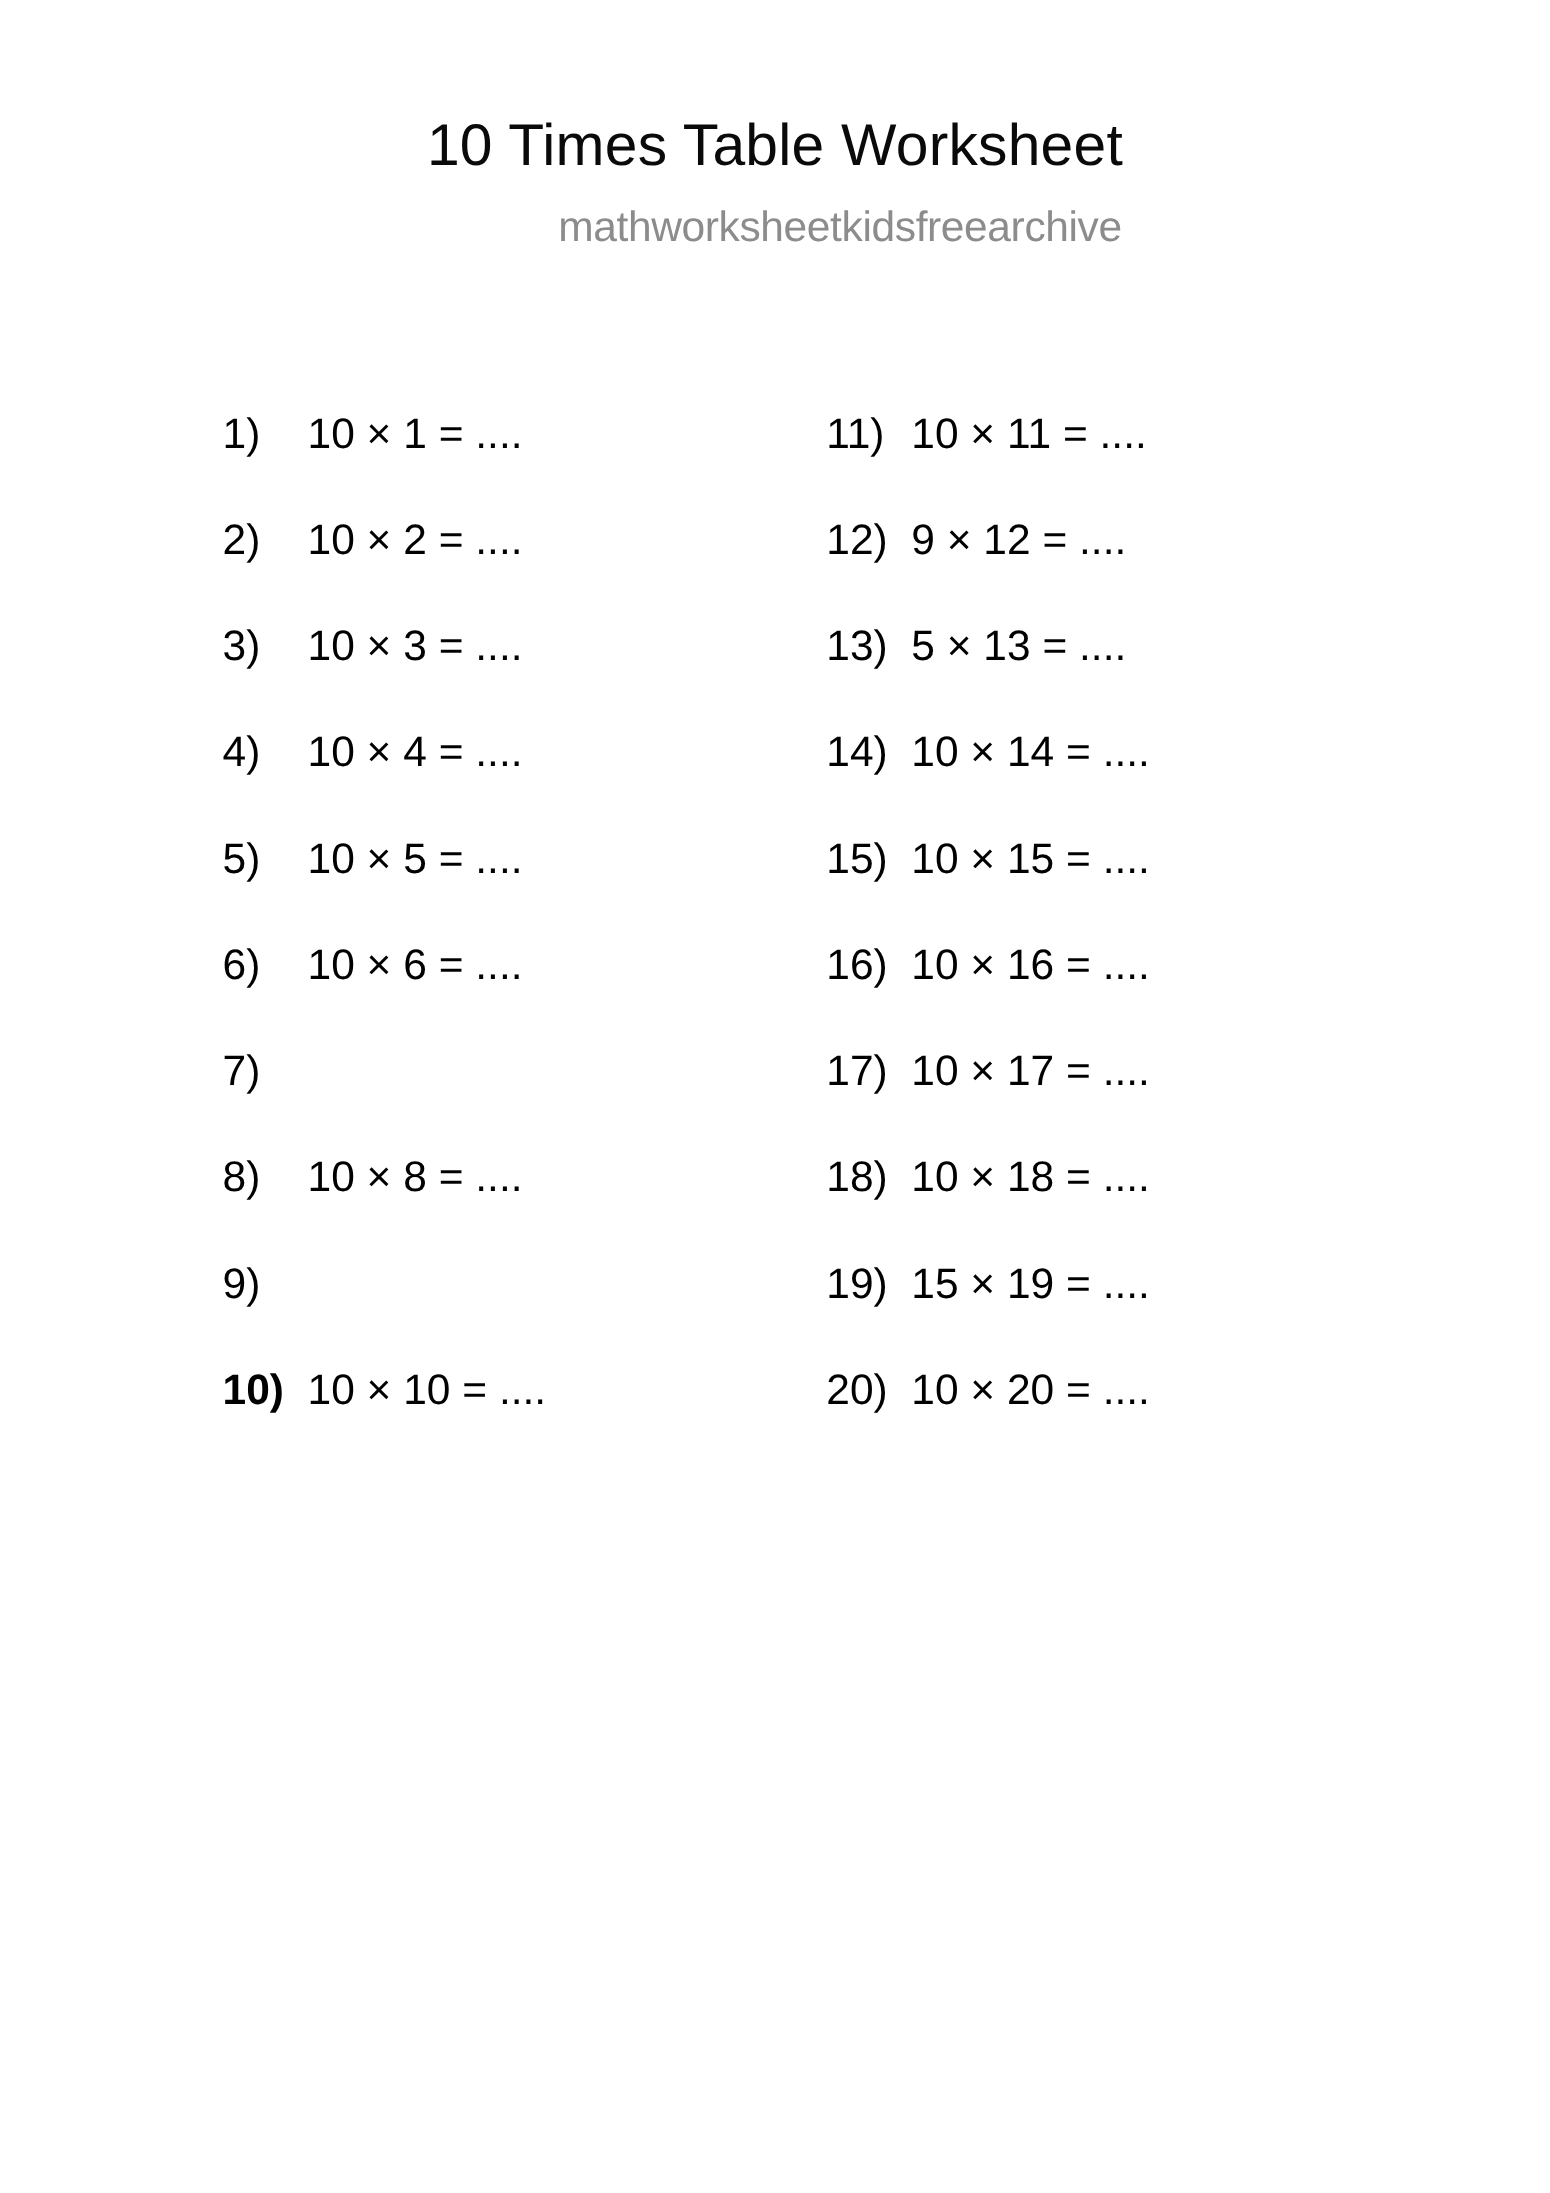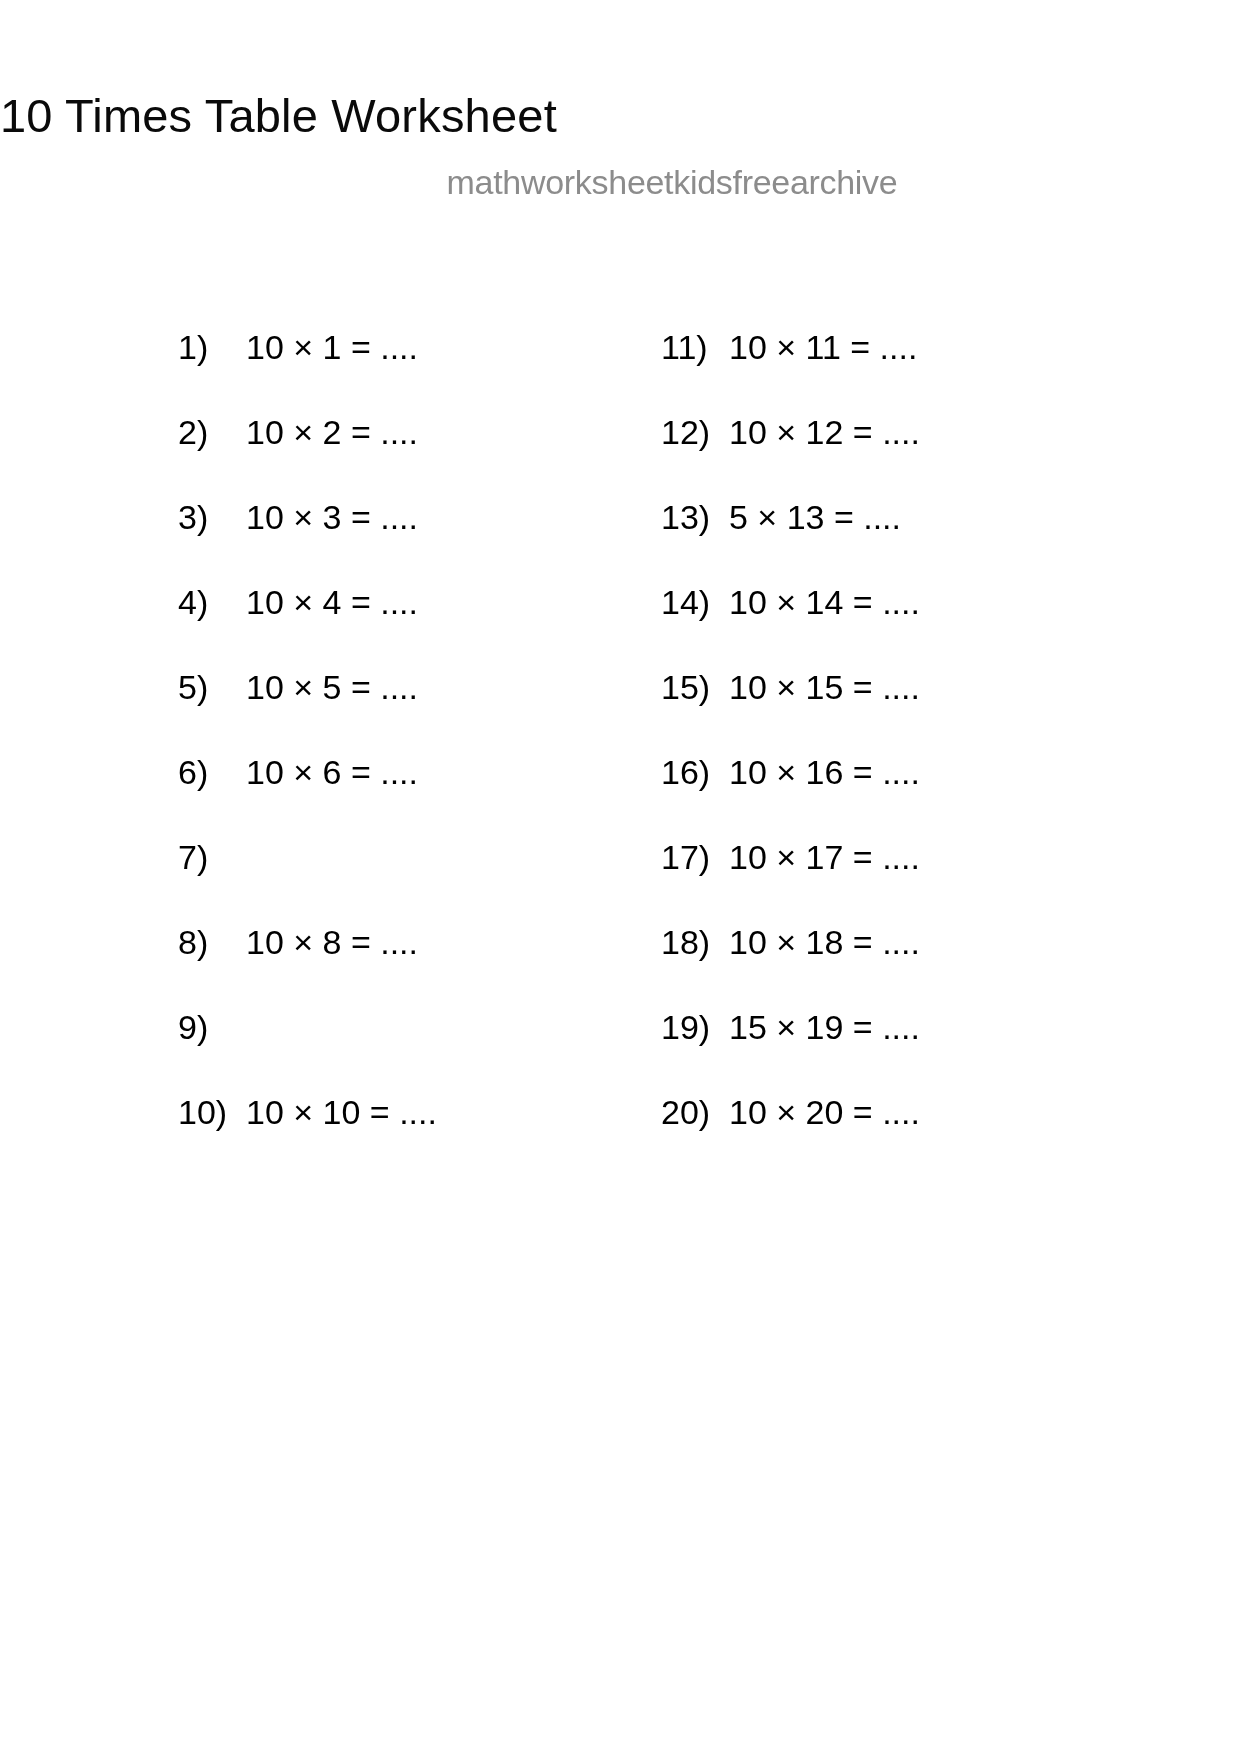--- a/index.html
+++ b/index.html
@@ -19,20 +19,21 @@
     width: 1240px;
     height: 1754px;
     position: relative;
     box-sizing: border-box;
   }
   .title {
     position: absolute;
     top: 88px;
     left: 0;
     width: 1240px;
+    text-align: center;
     font-size: 47px;
     font-weight: normal;
     letter-spacing: 0.2px;
     color: #0a0a0a;
   }
   .subtitle {
     position: absolute;
     top: 163px;
     left: 0;
     width: 1240px;
@@ -67,21 +68,21 @@
   }
   .num {
     display: inline-block;
     min-width: 56px;
     text-align: left;
   }
   .expr {
     display: inline-block;
     margin-left: 12px;
   }
-  .col-left .row.wide .num { min-width: 56px; }
+  .col-left .row.wide .num { min-width: 56px; font-weight: bold; }
 </style>
 </head>
 <body>
 
 <div class="page">
 
   <div class="title">10 Times Table Worksheet</div>
   <div class="subtitle">mathworksheetkidsfreearchive</div>
 
   <div class="problems">
@@ -127,21 +128,21 @@
       </div>
     </div>
 
     <div class="col col-right">
       <div class="row">
         <span class="num">11)</span>
         <span class="expr">10 × 11 = ....</span>
       </div>
       <div class="row">
         <span class="num">12)</span>
-        <span class="expr">10 × 12 = ....</span>
+        <span class="expr">9 × 12 = ....</span>
       </div>
       <div class="row">
         <span class="num">13)</span>
         <span class="expr">5 × 13 = ....</span>
       </div>
       <div class="row">
         <span class="num">14)</span>
         <span class="expr">10 × 14 = ....</span>
       </div>
       <div class="row">

